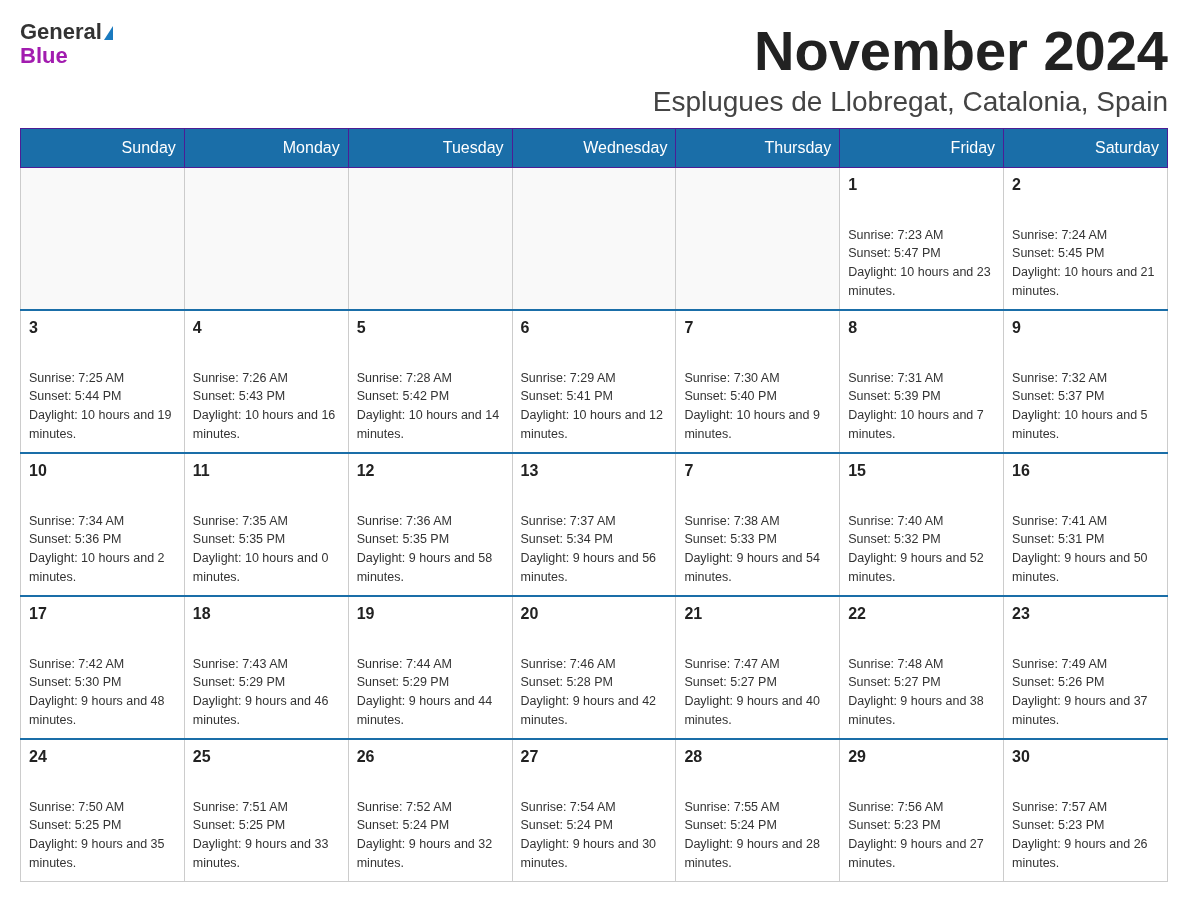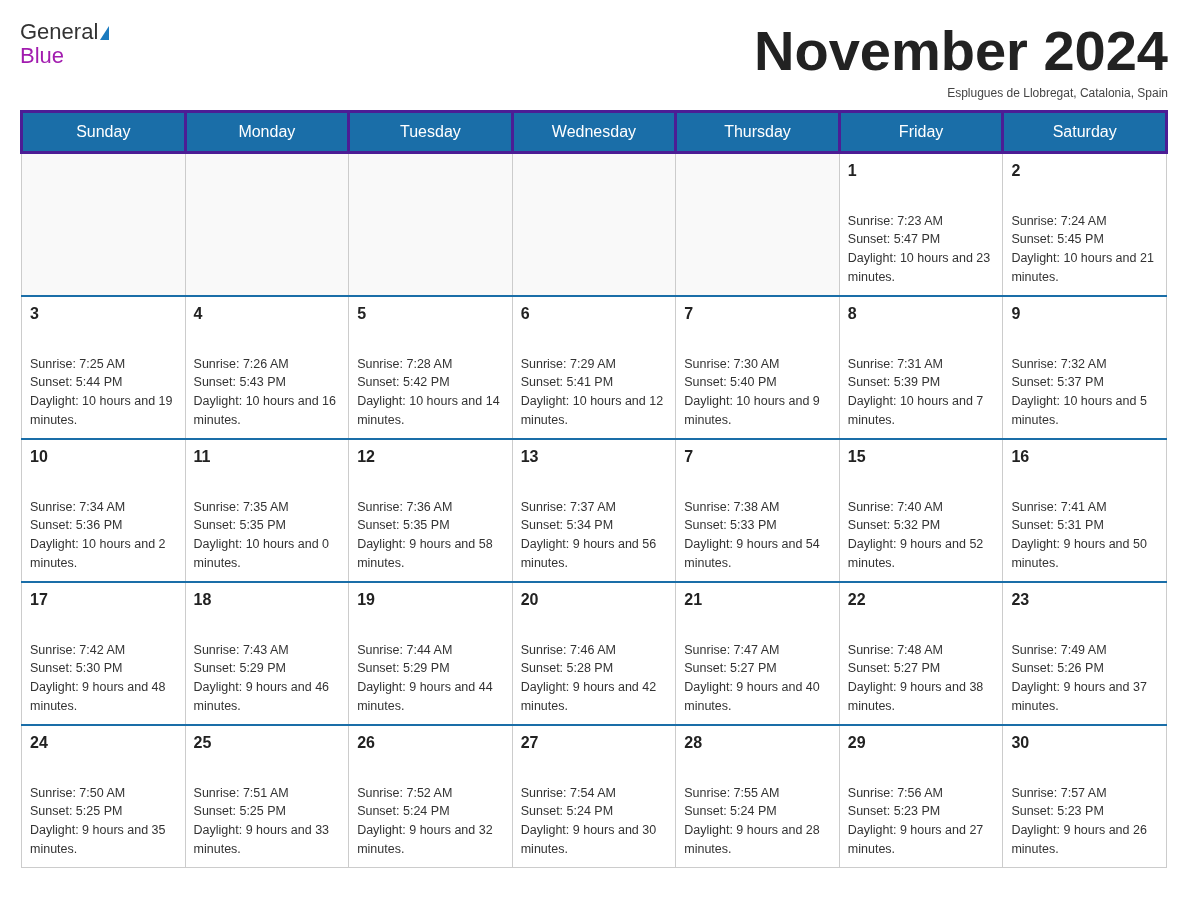--- a/index.html
+++ b/index.html
@@ -16,21 +16,21 @@
       align-items: flex-start;
       margin-bottom: 10px;
     }
     .logo {
       display: flex;
       flex-direction: column;
       align-items: flex-start;
     }
     .logo-text {
       font-size: 22px;
-      font-weight: normal;
+      font-weight: bold;
       color: #333;
       line-height: 1.1;
     }
     .logo-text .blue {
       color: #a21caf;
     }
     .logo-triangle {
       display: inline-block;
       width: 0;
       height: 0;
@@ -42,37 +42,37 @@
     .title-section {
       text-align: right;
     }
     .month-year {
       font-size: 56px;
       font-weight: bold;
       color: #222;
       line-height: 1.1;
     }
     .location {
-      font-size: 12px;
+      font-size: 28px;
       color: #444;
       margin-top: 4px;
     }
     .calendar {
       width: 100%;
       border-collapse: collapse;
       margin-top: 10px;
     }
     .calendar th {
       background-color: #1a6ea8;
       color: #fff;
       padding: 10px 8px;
-      text-align: center;
+      text-align: right;
       font-size: 16px;
       font-weight: normal;
-      border: 3px solid #4c1d95;
+      border: 1px solid #4c1d95;
     }
     .calendar td {
       vertical-align: top;
       padding: 8px;
       border: 1px solid #ccc;
       width: 14.28%;
       min-height: 110px;
       font-size: 13px;
       color: #333;
     }

